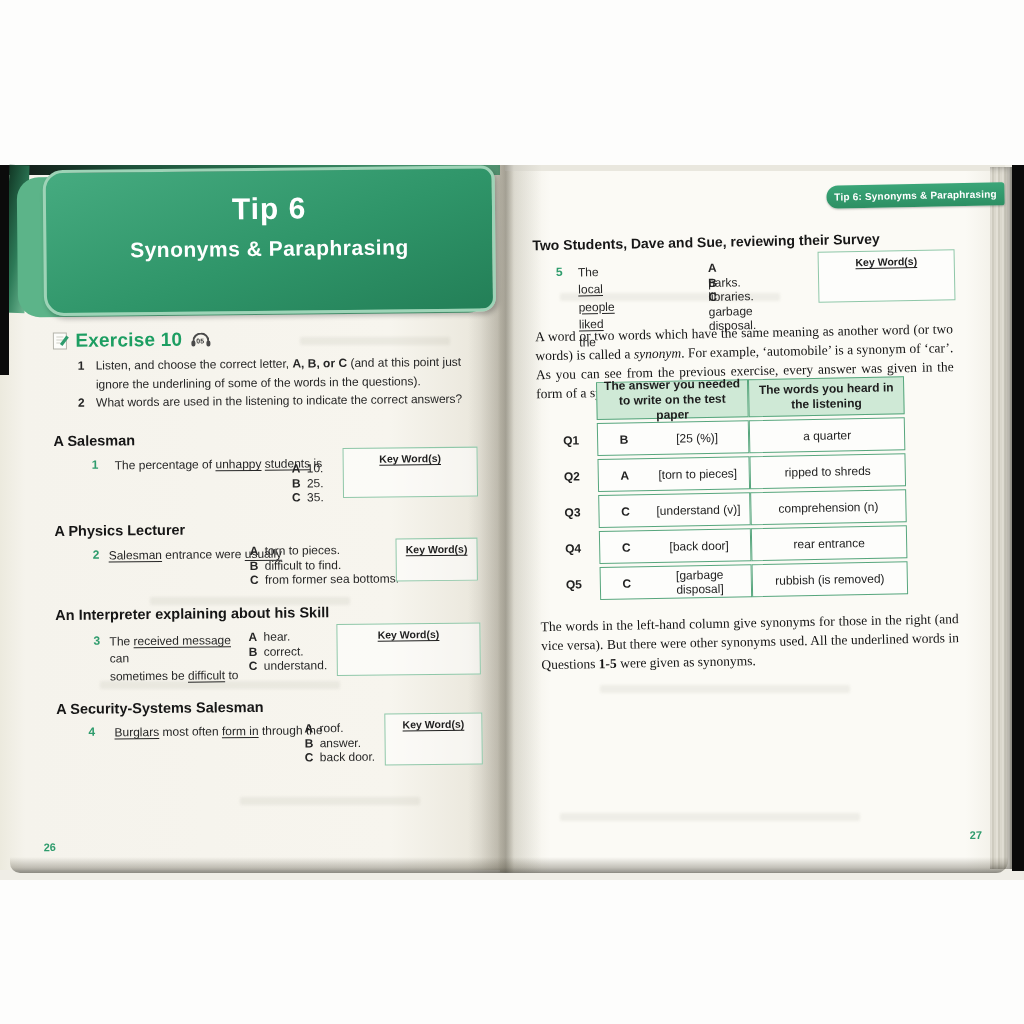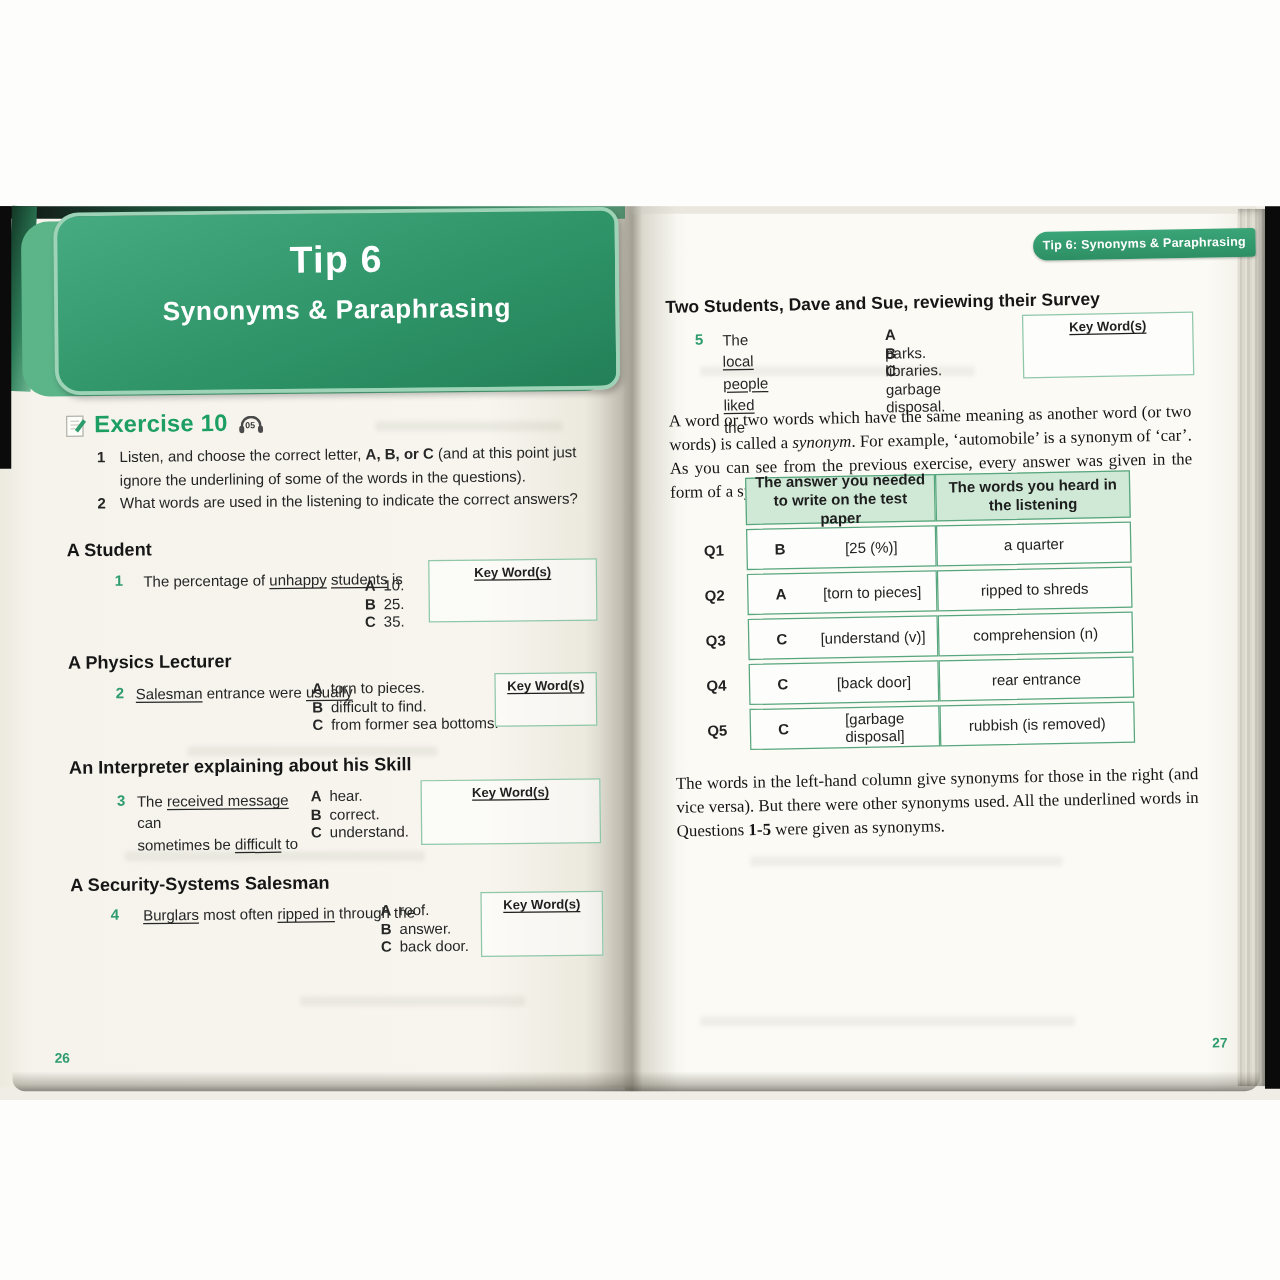--- a/index.html
+++ b/index.html
@@ -142,21 +142,21 @@
 
       <div class="instr" style="top:190px">
         <span class="inum">1</span>
         <span class="itext"><span>Listen, and choose the correct letter, </span><b>A, B, or C</b><span> (and at this point just ignore the underlining of some of the words in the questions).</span></span>
       </div>
       <div class="instr" style="top:227px">
         <span class="inum">2</span>
         <span class="itext">What words are used in the listening to indicate the correct answers?</span>
       </div>
 
-      <div class="sec-head" style="top:266px">A Student</div>
+      <div class="sec-head" style="top:266px">A Salesman</div>
       <div class="qblock">
         <span class="qnum" style="left:92px;top:291px">1</span>
         <span class="qtext" style="left:115px;top:291px"><span>The percentage of </span><span class="u">unhappy</span><span> </span><span class="u">students</span><span> is</span></span>
         <div class="opts" style="left:292px;top:297px">
           <div class="orow"><span class="ol">A</span><span>10.</span></div>
           <div class="orow"><span class="ol">B</span><span>25.</span></div>
           <div class="orow"><span class="ol">C</span><span>35.</span></div>
         </div>
         <div class="keybox" style="left:343px;top:284px;width:133px;height:48px">
           <span class="kw">Key Word(s)</span>
@@ -187,21 +187,21 @@
           <div class="orow"><span class="ol">C</span><span>understand.</span></div>
         </div>
         <div class="keybox" style="left:335px;top:460px;width:142px;height:50px">
           <span class="kw">Key Word(s)</span>
         </div>
       </div>
 
       <div class="sec-head" style="top:534px">A Security-Systems Salesman</div>
       <div class="qblock">
         <span class="qnum" style="left:86px;top:558px">4</span>
-        <span class="qtext" style="left:112px;top:558px"><span class="u">Burglars</span><span> most often </span><span class="u">ripped in</span><span> through the</span></span>
+        <span class="qtext" style="left:112px;top:558px"><span class="u">Burglars</span><span> most often </span><span class="u">form in</span><span> through the</span></span>
         <div class="opts" style="left:302px;top:557px">
           <div class="orow"><span class="ol">A</span><span>roof.</span></div>
           <div class="orow"><span class="ol">B</span><span>answer.</span></div>
           <div class="orow"><span class="ol">C</span><span>back door.</span></div>
         </div>
         <div class="keybox" style="left:382px;top:550px;width:96px;height:50px">
           <span class="kw">Key Word(s)</span>
         </div>
       </div>
 

